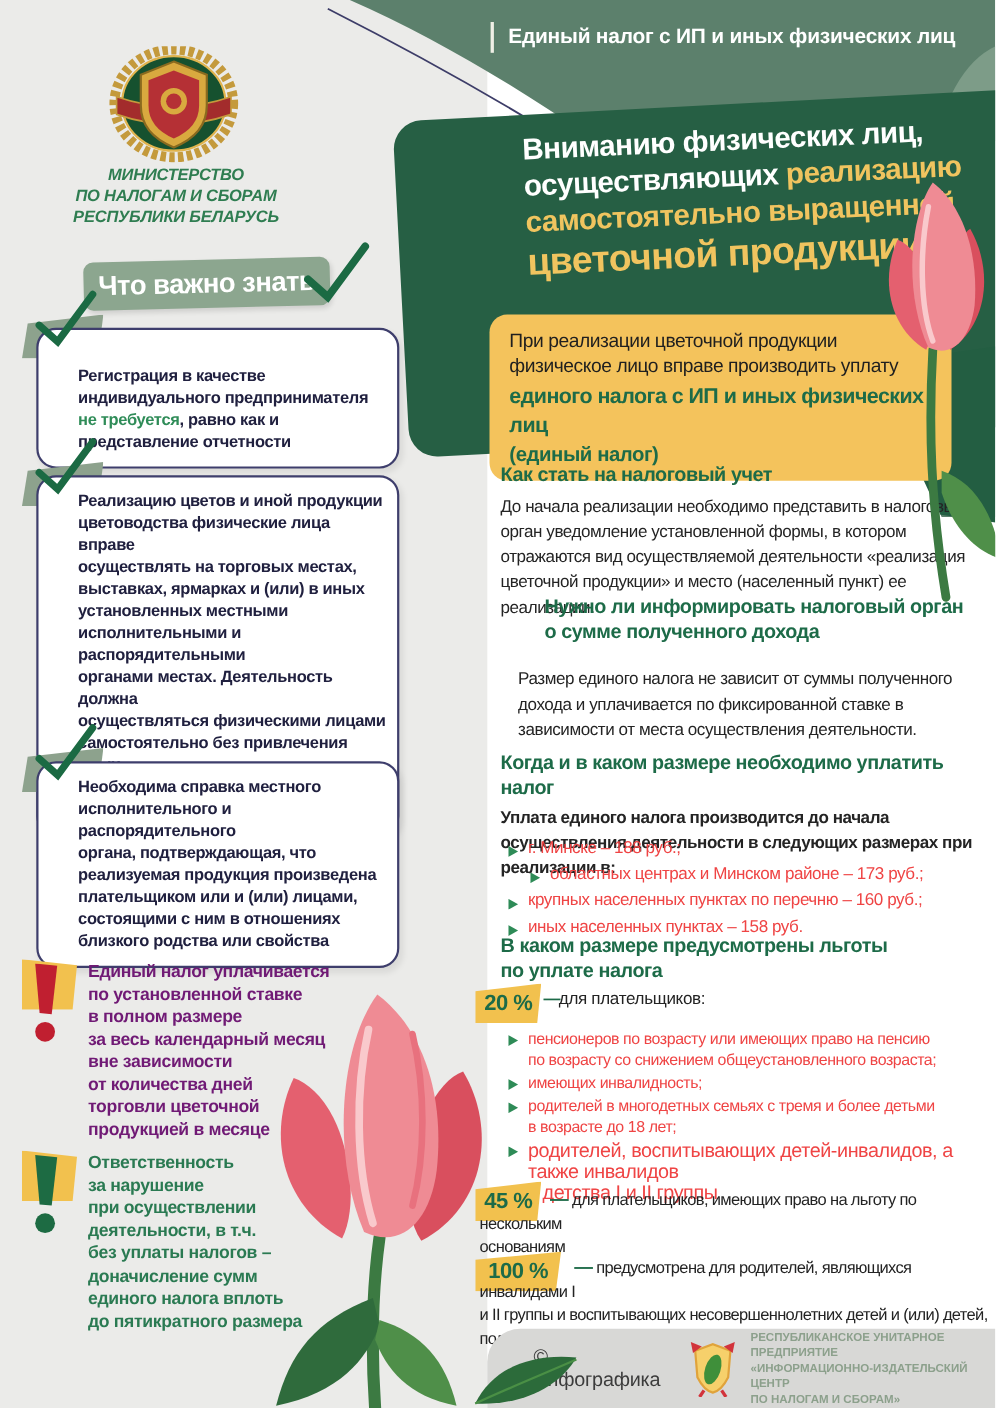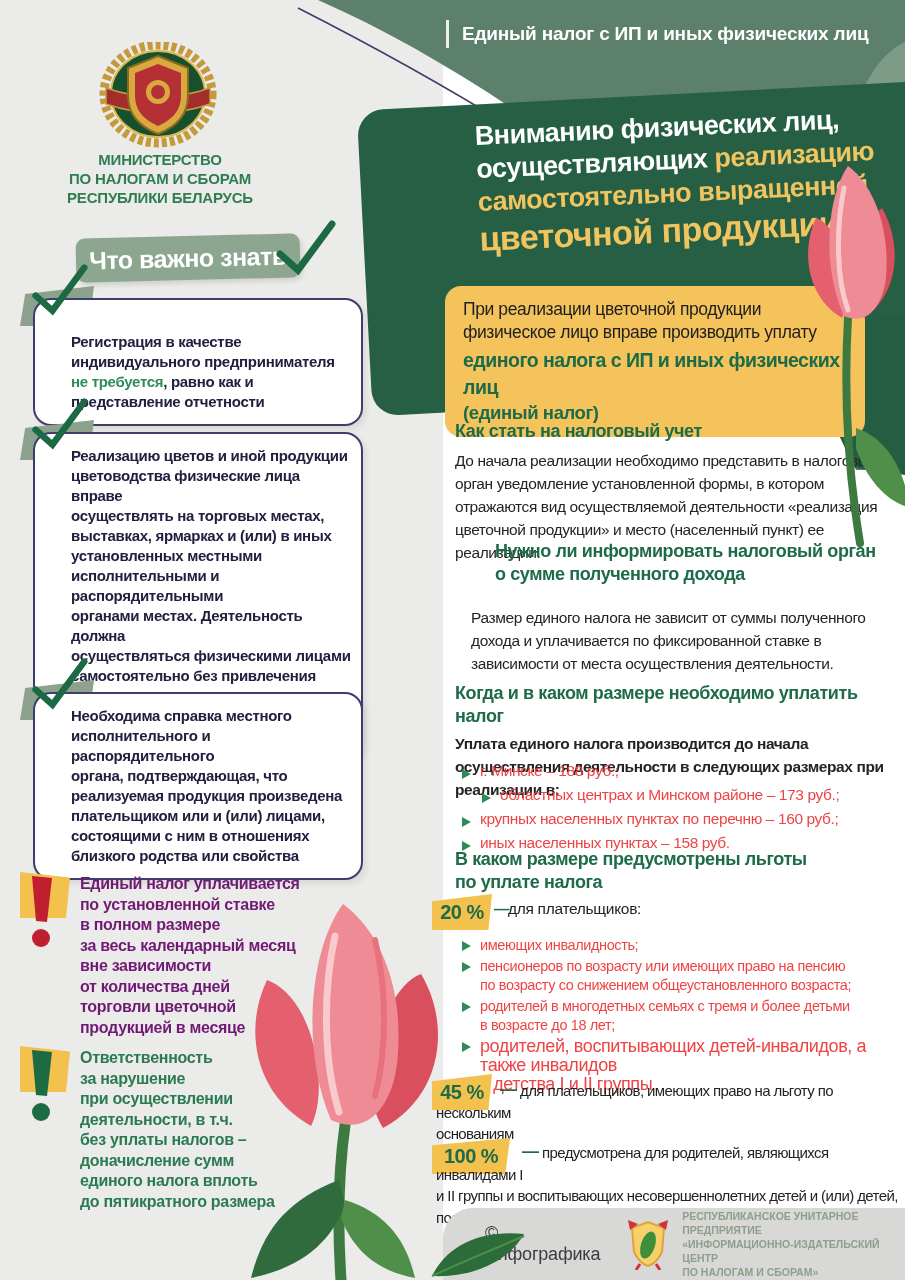--- a/index.html
+++ b/index.html
@@ -2,21 +2,21 @@
 <html><head>
 <meta charset="utf-8">
 <style>
   html,body{margin:0;padding:0;}
   body{width:905px;height:1280px;font-family:"Liberation Sans",sans-serif;background:#fff;}
   #poster{position:relative;width:905px;height:1280px;overflow:hidden;background:#fff;}
   .abs{position:absolute;}
   
   .leftcol{position:absolute;left:0;top:0;width:443px;height:1280px;background:#ebebe9;}
   .ministry{position:absolute;left:10px;top:150px;width:300px;text-align:center;color:#2f7d51;
-            font-weight:bold;font-size:15px;line-height:19px;white-space:pre-line;letter-spacing:-0.2px;}
+            font-weight:bold;font-size:15px;line-height:19px;white-space:pre-line;letter-spacing:-0.2px;font-style:italic;}
   .badge{position:absolute;left:76px;top:236px;width:224px;height:44px;background:#8ca68f;border-radius:9px;
          transform:rotate(-1.4deg);display:flex;align-items:center;justify-content:center;
          color:#fff;font-weight:800;font-size:25px;letter-spacing:-0.5px;box-shadow:2px 3px 5px rgba(0,0,0,.12);}
   .card{position:absolute;left:33px;width:330px;background:#fff;border:2px solid #3e3e6c;border-radius:18px;
         padding:12px 8px 12px 36px;box-sizing:border-box;color:#20203f;font-weight:bold;font-size:15px;
         line-height:20px;letter-spacing:-0.3px;white-space:pre-line;box-shadow:3px 4px 6px rgba(0,0,0,.08);}
   .hl{color:#2f8c58;}
   .tab{position:absolute;width:74px;height:40px;background:#8da28d;
        clip-path:polygon(7% 20%,100% 0,93% 100%,0 100%);}
   .checksvg{position:absolute;width:62px;height:58px;}
@@ -222,26 +222,26 @@
 
   <div class="ptag" style="left:432px;top:894px;width:60px;height:36px;">20 %</div>
   <div class="b20text">
     <span class="abs" style="left:-14px;top:0;color:#1d6b48;font-weight:800;">—</span>
     <span>для плательщиков:</span>
   </div>
 
   <div class="blist" style="top:936px;">
     <div class="brow" style="margin-bottom:2px;">
       <span class="arrow" style="margin-top:5px;"></span>
-      <span class="btext" style="font-size:14.5px;line-height:19px;">имеющих инвалидность;</span>
+      <span class="btext" style="font-size:14.5px;line-height:19px;">пенсионеров по возрасту или имеющих право на пенсию
+по возрасту со снижением общеустановленного возраста;</span>
     </div>
     <div class="brow" style="margin-bottom:2px;">
       <span class="arrow" style="margin-top:5px;"></span>
-      <span class="btext" style="font-size:14.5px;line-height:19px;">пенсионеров по возрасту или имеющих право на пенсию
-по возрасту со снижением общеустановленного возраста;</span>
+      <span class="btext" style="font-size:14.5px;line-height:19px;">имеющих инвалидность;</span>
     </div>
     <div class="brow" style="margin-bottom:2px;">
       <span class="arrow" style="margin-top:5px;"></span>
       <span class="btext" style="font-size:14.5px;line-height:19px;">родителей в многодетных семьях с тремя и более детьми
 в возрасте до 18 лет;</span>
     </div>
     <div class="brow">
       <span class="arrow" style="margin-top:5px;"></span>
       <span class="btext" style="font-size:18px;line-height:19px;">родителей, воспитывающих детей-инвалидов, а также инвалидов
 с детства I и II группы</span>

